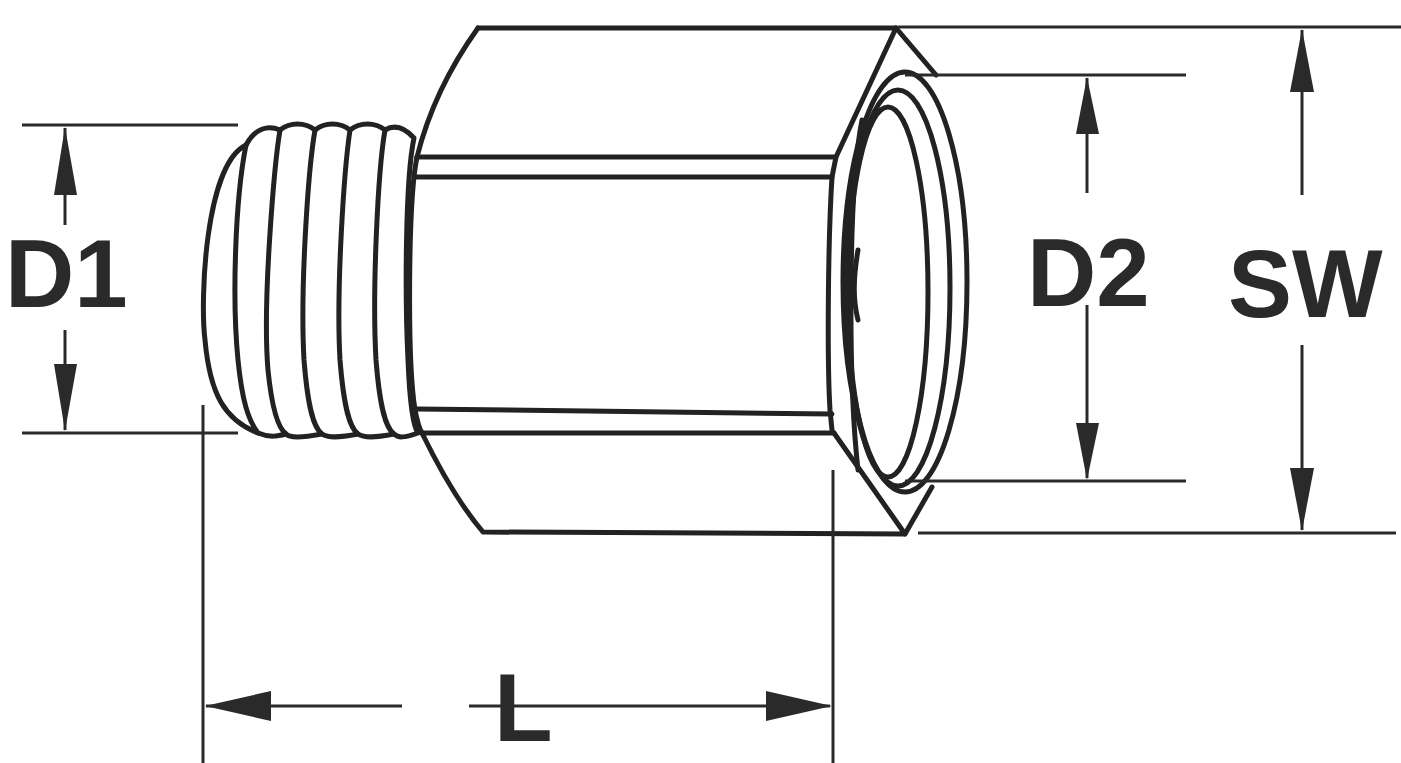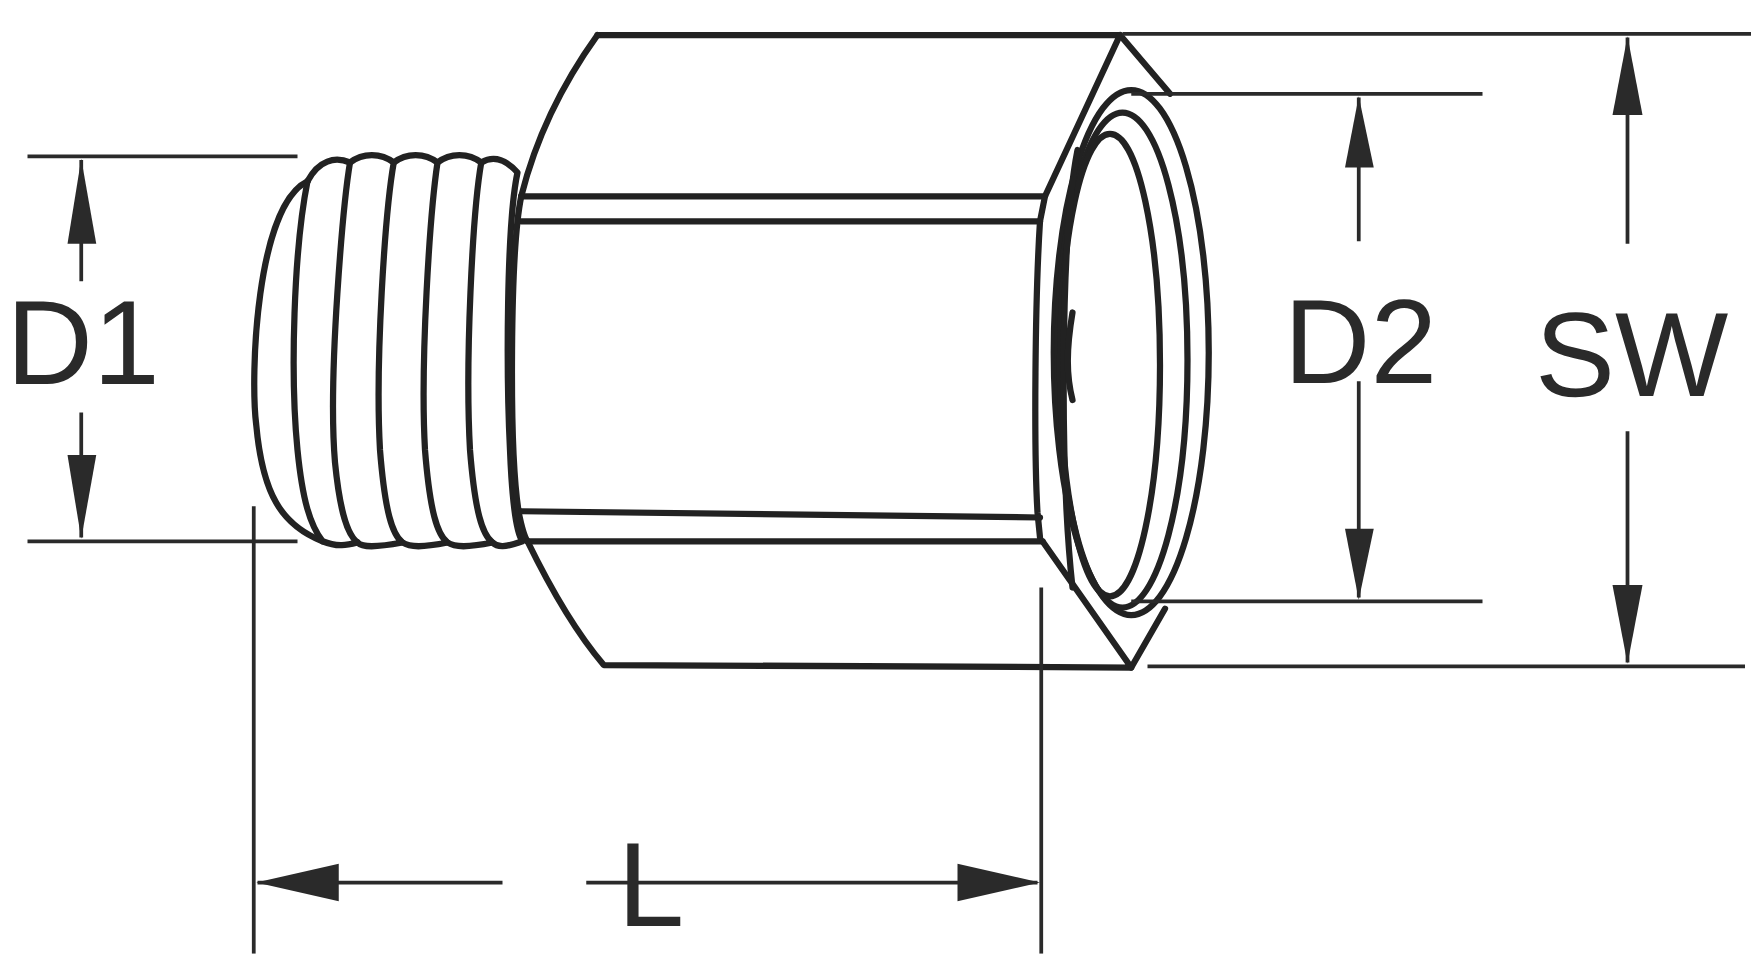--- a/index.html
+++ b/index.html
@@ -1,17 +1,17 @@
 <!DOCTYPE html>
 <html><head>
 <meta charset="utf-8">
 <style>
   html, body { margin: 0; padding: 0; background: #ffffff; }
   body { width: 1401px; height: 763px; overflow: hidden; position: relative; }
-  #canvas { position: absolute; left: 0; top: 0; width: 1401px; height: 763px; }
+  #canvas { position: absolute; left: 0; top: 0; width: 1401px; height: 763px; font-weight: bold; }
   svg { display: block; }
   .part { fill: none; stroke: #222222; stroke-width: 5; stroke-linejoin: round; stroke-linecap: round; }
   .dim { fill: none; stroke: #2a2a2a; stroke-width: 3; }
   .arrow { fill: #2a2a2a; stroke: none; }
   .lbl { font-family: "Liberation Sans", sans-serif; fill: #2a2a2a; }
 </style>
 </head>
 <body>
 
 <div id="canvas">

